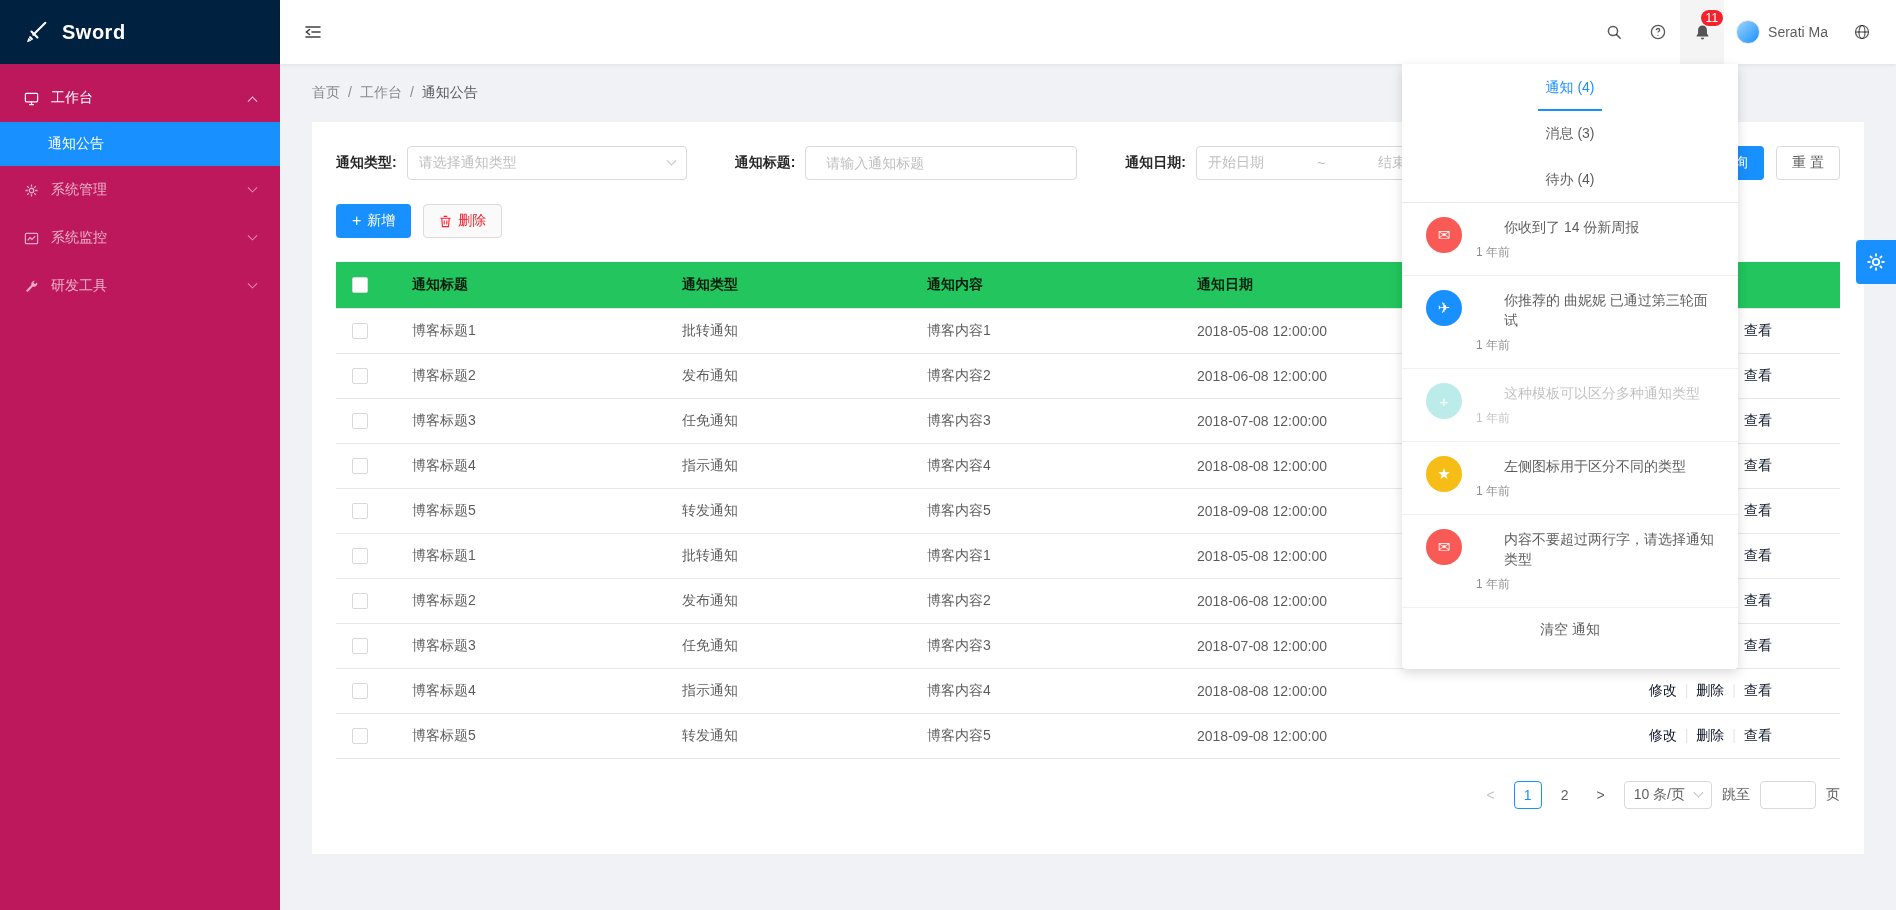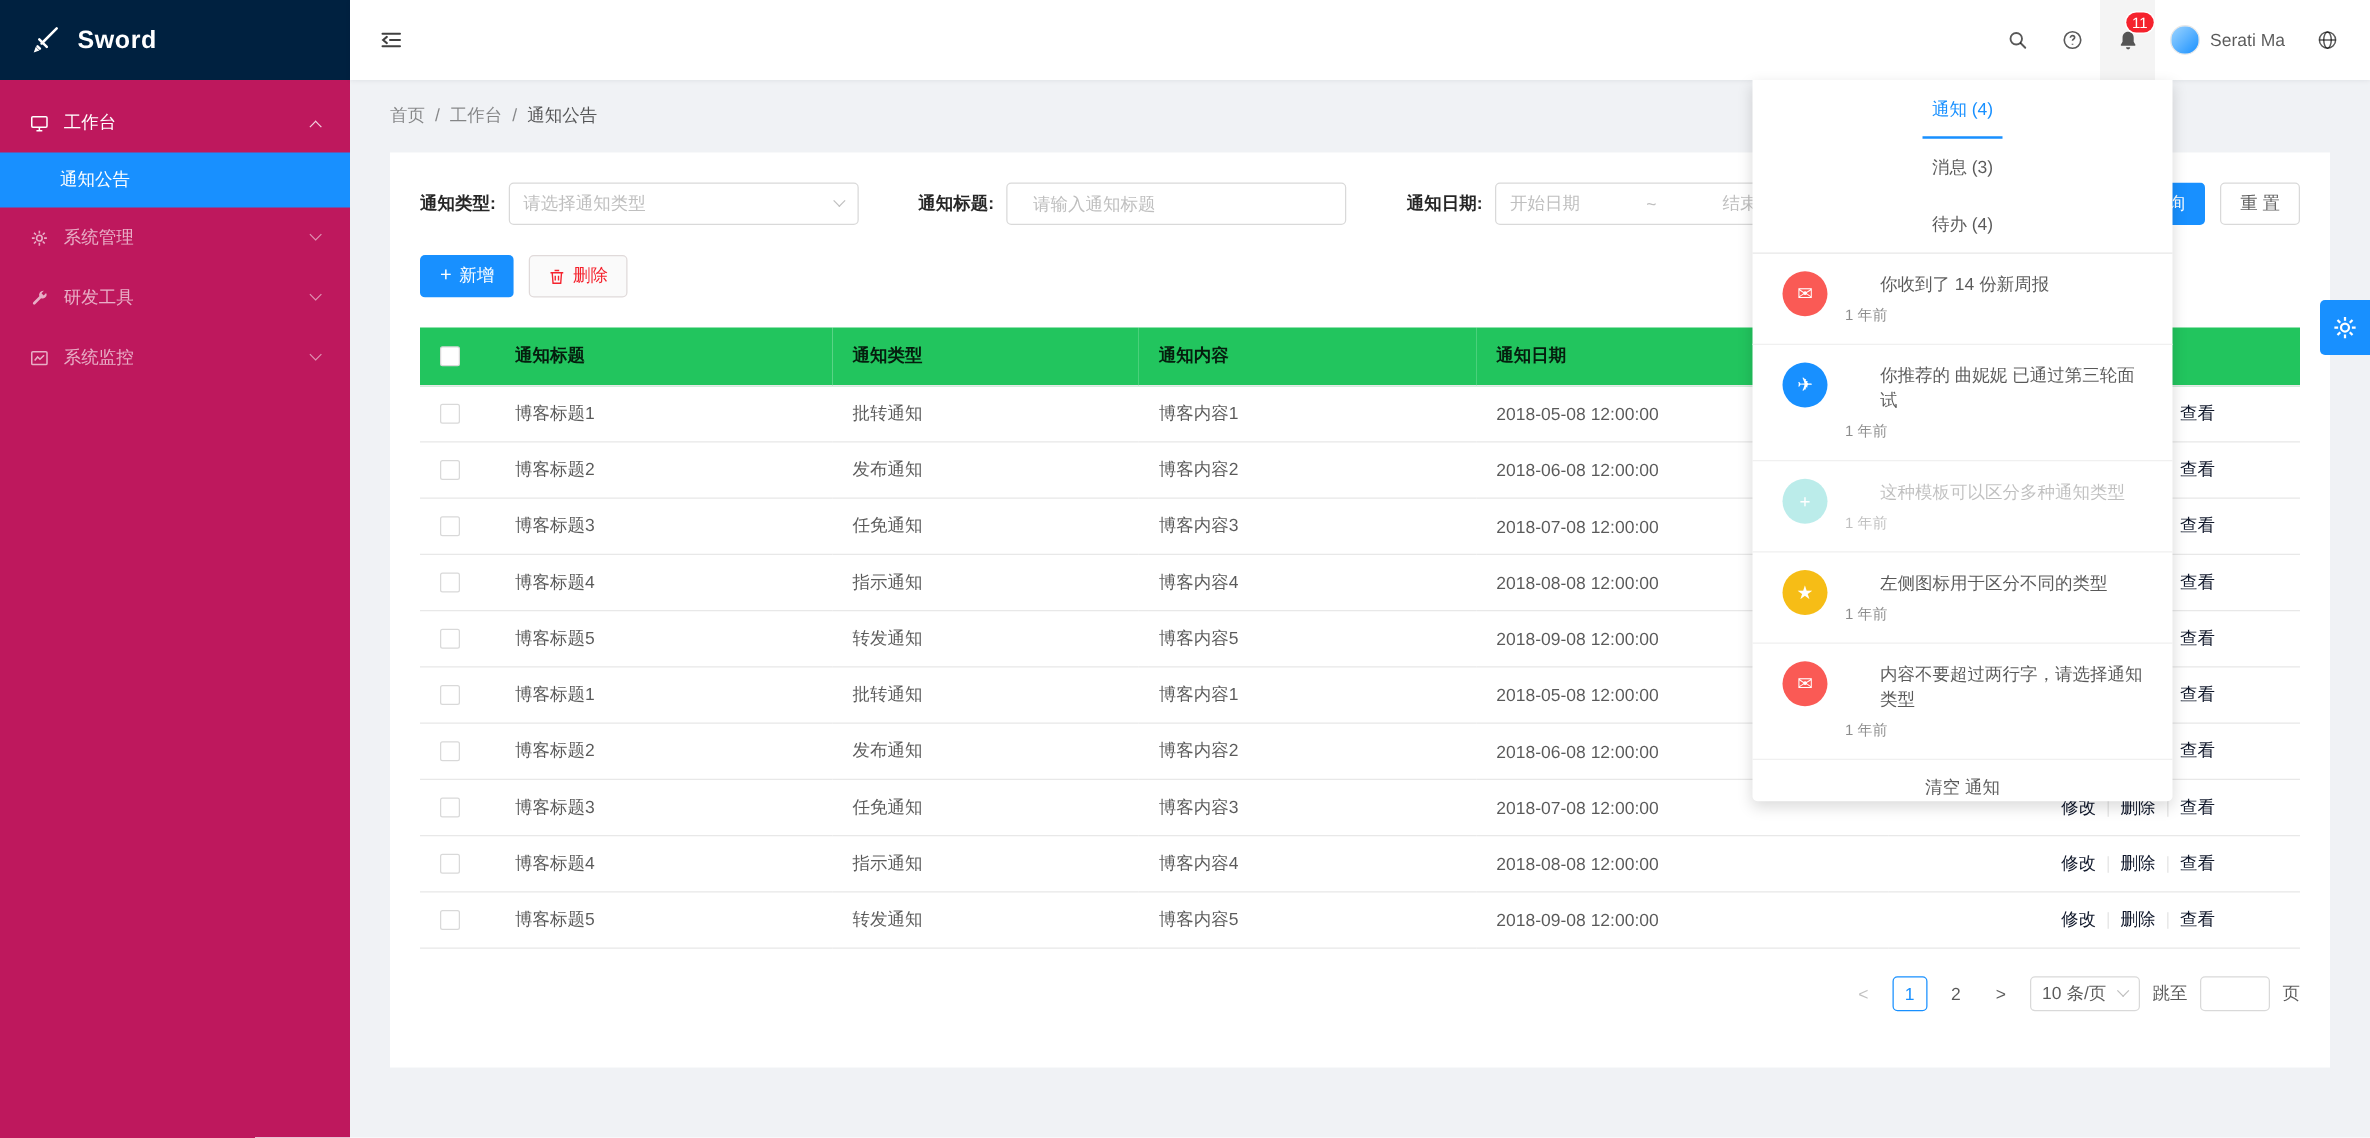--- a/index.html
+++ b/index.html
@@ -102,21 +102,21 @@
   .notice-tab.active { color:#1890ff; }
   .notice-tab.active::after { content:""; position:absolute; bottom:-1px; left:50%;
     transform:translateX(-50%); width:64px; height:2px; background:#1890ff; }
   .notice-item { display:flex; gap:14px; padding:14px 24px; border-bottom:1px solid #f0f0f0; cursor:pointer; }
   .notice-avatar { width:36px; height:36px; border-radius:50%; flex-shrink:0; color:#fff;
     display:flex; align-items:center; justify-content:center; font-size:15px; }
   .notice-title { color:rgba(0,0,0,.65); line-height:20px;margin-left:28px; }
   .notice-time { font-size:12px; color:rgba(0,0,0,.45); margin-top:7px; }
   .notice-item.read .notice-avatar { opacity:.35; }
   .notice-item.read .notice-title, .notice-item.read .notice-time { color:rgba(0,0,0,.25); }
-  .notice-clear { text-align:center; padding:13px 0 2px; color:rgba(0,0,0,.65); cursor:pointer; }
+  .notice-clear { text-align:center; padding:13px 0 30px; color:rgba(0,0,0,.65); cursor:pointer; }
 
   
   .settings-fab { position:absolute; top:240px; right:0; width:40px; height:44px; background:#1890ff;
     color:#fff; border-radius:4px 0 0 4px; display:flex; align-items:center; justify-content:center;
     cursor:pointer; z-index:90; }
 
   svg { display:block; }
 </style>
 </head>
 <body>
@@ -154,35 +154,35 @@
           <svg width="15" height="15" viewBox="0 0 20 20" fill="none" stroke="currentColor" stroke-width="1.7">
             <circle cx="10" cy="10" r="3"></circle>
             <path d="M10 2v3M10 15v3M2 10h3M15 10h3M4.3 4.3l2.1 2.1M13.6 13.6l2.1 2.1M15.7 4.3l-2.1 2.1M6.4 13.6l-2.1 2.1"></path>
           </svg>
         </span>
         <span>系统管理</span>
         <span class="caret down"></span>
       </div>
       <div class="menu-item">
         <span class="mi-icon">
-          <svg width="15" height="15" viewBox="0 0 16 16" fill="currentColor">
-            <path d="M14.2 4.2a3.6 3.6 0 0 1-4.7 3.9L4.4 13.2a1.1 1.1 0 0 1-1.6-1.6l5.1-5.1A3.6 3.6 0 0 1 11.8 1.8l-2 2 1.9 1.9 2-2c.3.5.5 1 .5 1.5z"></path>
-          </svg>
-        </span>
-        <span>研发工具</span>
-        <span class="caret down"></span>
-      </div>
-      <div class="menu-item">
-        <span class="mi-icon">
           <svg width="15" height="15" viewBox="0 0 16 16" fill="none" stroke="currentColor" stroke-width="1.3">
             <rect x="1.5" y="2.5" width="13" height="11" rx="1"></rect>
               <path d="M4 10l2.5-3 2 2L12 5.5"></path>
           </svg>
         </span>
         <span>系统监控</span>
+        <span class="caret down"></span>
+      </div>
+      <div class="menu-item">
+        <span class="mi-icon">
+          <svg width="15" height="15" viewBox="0 0 16 16" fill="currentColor">
+            <path d="M14.2 4.2a3.6 3.6 0 0 1-4.7 3.9L4.4 13.2a1.1 1.1 0 0 1-1.6-1.6l5.1-5.1A3.6 3.6 0 0 1 11.8 1.8l-2 2 1.9 1.9 2-2c.3.5.5 1 .5 1.5z"></path>
+          </svg>
+        </span>
+        <span>研发工具</span>
         <span class="caret down"></span>
       </div>
     </nav>
   </aside>
 
   <div class="main">
 
     <header class="header">
       <span class="trigger">
         <svg width="18" height="18" viewBox="0 0 18 18" fill="none" stroke="currentColor" stroke-width="1.6" stroke-linecap="round">

